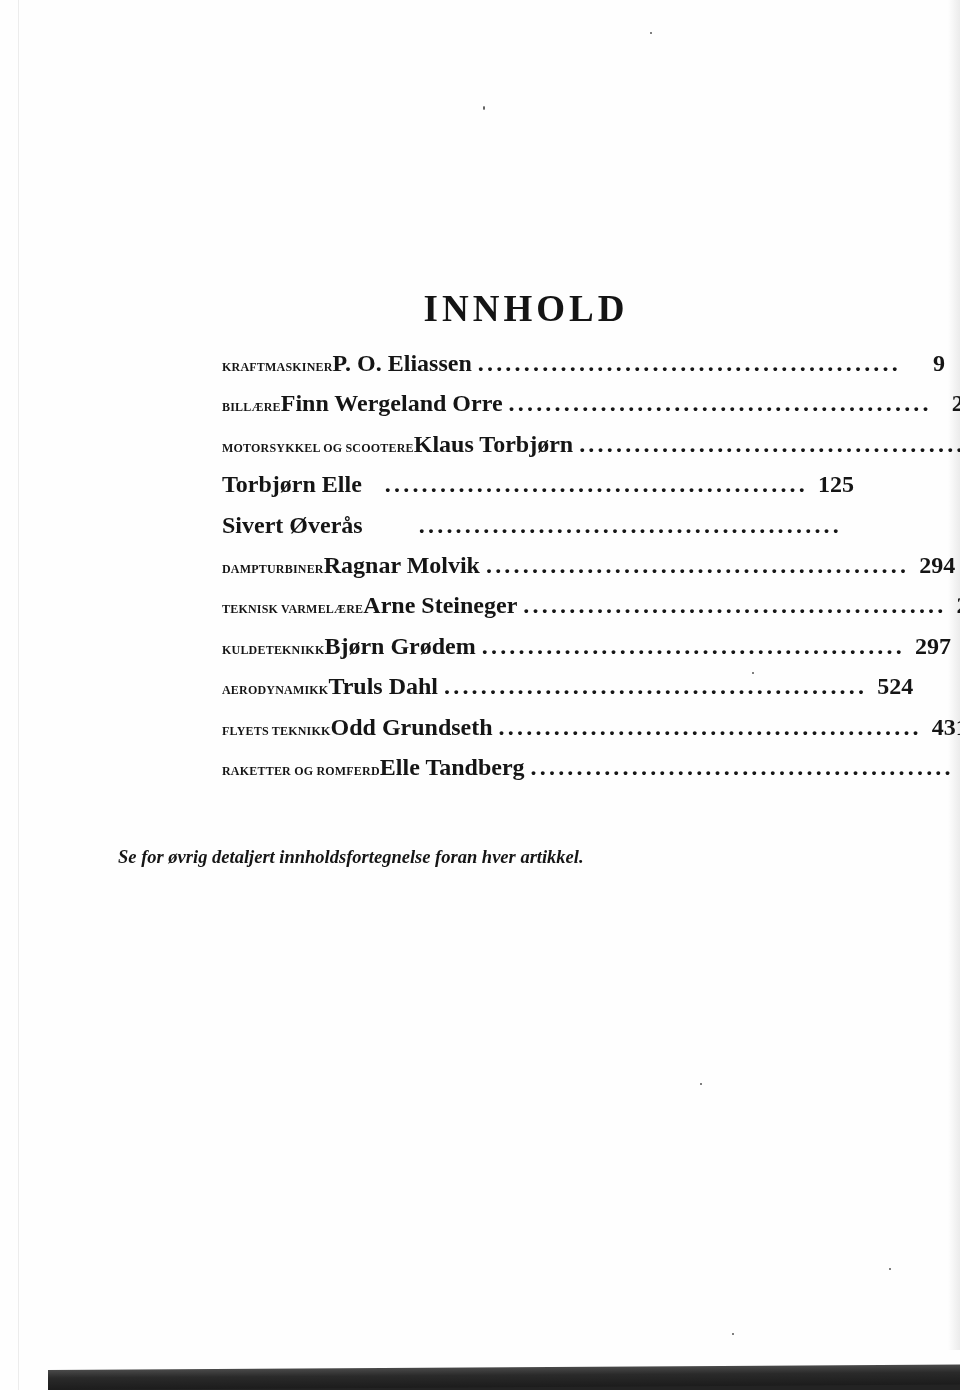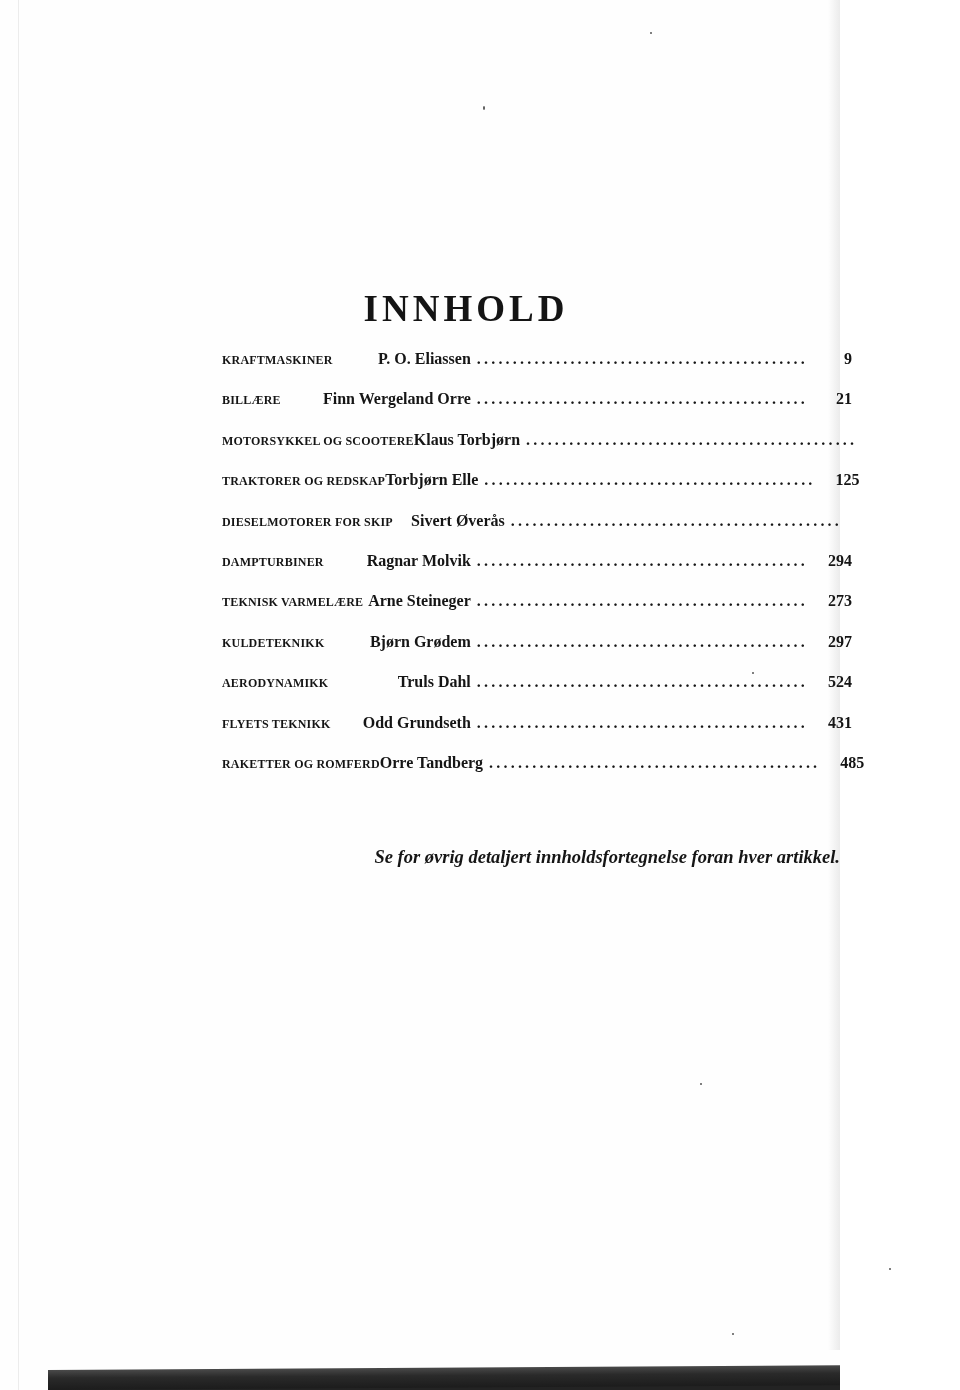--- a/index.html
+++ b/index.html
@@ -11,21 +11,21 @@
       width: 960px;
       height: 1390px;
       position: relative;
       overflow: hidden;
       font-family: "DejaVu Serif", "Liberation Serif", serif;
       color: #1a1a1a;
     }
     .page {
       position: absolute;
       left: 0; top: 0;
-      width: 840px; height: 1390px;
+      width: 960px; height: 1390px;
       background: #fefefe;
     }
     .left-edge-line {
       position: absolute;
       left: 18px; top: 0;
       width: 1px; height: 1390px;
       background: #ececec;
     }
     .right-edge-shadow {
       position: absolute;
@@ -86,21 +86,21 @@
       letter-spacing: 0.2px;
       white-space: nowrap;
       color: #151515;
     }
     .toc-right {
       flex: 1;
       display: flex;
       align-items: baseline;
       font-family: "Liberation Serif", "DejaVu Serif", serif;
       font-weight: bold;
-      font-size: 16px;
+      font-size: 24px;
       color: #151515;
       padding-right: 2px;
     }
     .toc-author {
       white-space: nowrap;
     }
     .toc-dots {
       flex: 1;
       overflow: hidden;
       white-space: nowrap;
@@ -110,28 +110,27 @@
       direction: rtl;
     }
     .toc-page {
       width: 34px;
       text-align: right;
     }
     .footnote {
       position: absolute;
       left: 0; right: 0;
       top: 828px;
-      text-align: right;
+      text-align: left;
       font-family: "Liberation Serif", "DejaVu Serif", serif;
       font-weight: bold;
       font-style: italic;
       font-size: 18.5px;
       color: #151515;
       padding-left: 118px;
-      margin-left: 14px;
     }
   </style>
 </head>
 <body>
 
 <div class="page">
   <div class="left-edge-line"></div>
   <div class="right-edge-shadow"></div>
 
   <span class="speck" style="left:483px;top:106px;width:2px;height:4px;"></span>
@@ -162,29 +161,27 @@
     </div>
     <div class="toc-row">
       <span class="toc-subject">MOTORSYKKEL OG SCOOTERE</span>
       <span class="toc-right">
         <span class="toc-author">Klaus Torbjørn</span>
         <span class="toc-dots">..............................................</span>
 
       </span>
     </div>
     <div class="toc-row">
-      <span class="toc-subject">TRAKTORER OG REDSKAP</span>
       <span class="toc-right">
         <span class="toc-author">Torbjørn Elle</span>
         <span class="toc-dots">..............................................</span>
         <span class="toc-page">125</span>
       </span>
     </div>
     <div class="toc-row">
-      <span class="toc-subject">DIESELMOTORER FOR SKIP</span>
       <span class="toc-right">
         <span class="toc-author">Sivert Øverås</span>
         <span class="toc-dots">..............................................</span>
 
       </span>
     </div>
     <div class="toc-row">
       <span class="toc-subject">DAMPTURBINER</span>
       <span class="toc-right">
         <span class="toc-author">Ragnar Molvik</span>
@@ -220,21 +217,21 @@
       <span class="toc-subject">FLYETS TEKNIKK</span>
       <span class="toc-right">
         <span class="toc-author">Odd Grundseth</span>
         <span class="toc-dots">..............................................</span>
         <span class="toc-page">431</span>
       </span>
     </div>
     <div class="toc-row">
       <span class="toc-subject">RAKETTER OG ROMFERD</span>
       <span class="toc-right">
-        <span class="toc-author">Orre Tandberg</span>
+        <span class="toc-author">Elle Tandberg</span>
         <span class="toc-dots">..............................................</span>
         <span class="toc-page">485</span>
       </span>
     </div>
   </div>
 
   <p class="footnote">Se for øvrig detaljert innholdsfortegnelse foran hver artikkel.</p>
 
   <div class="bottom-band-base"></div>
   <div class="bottom-band"></div>

